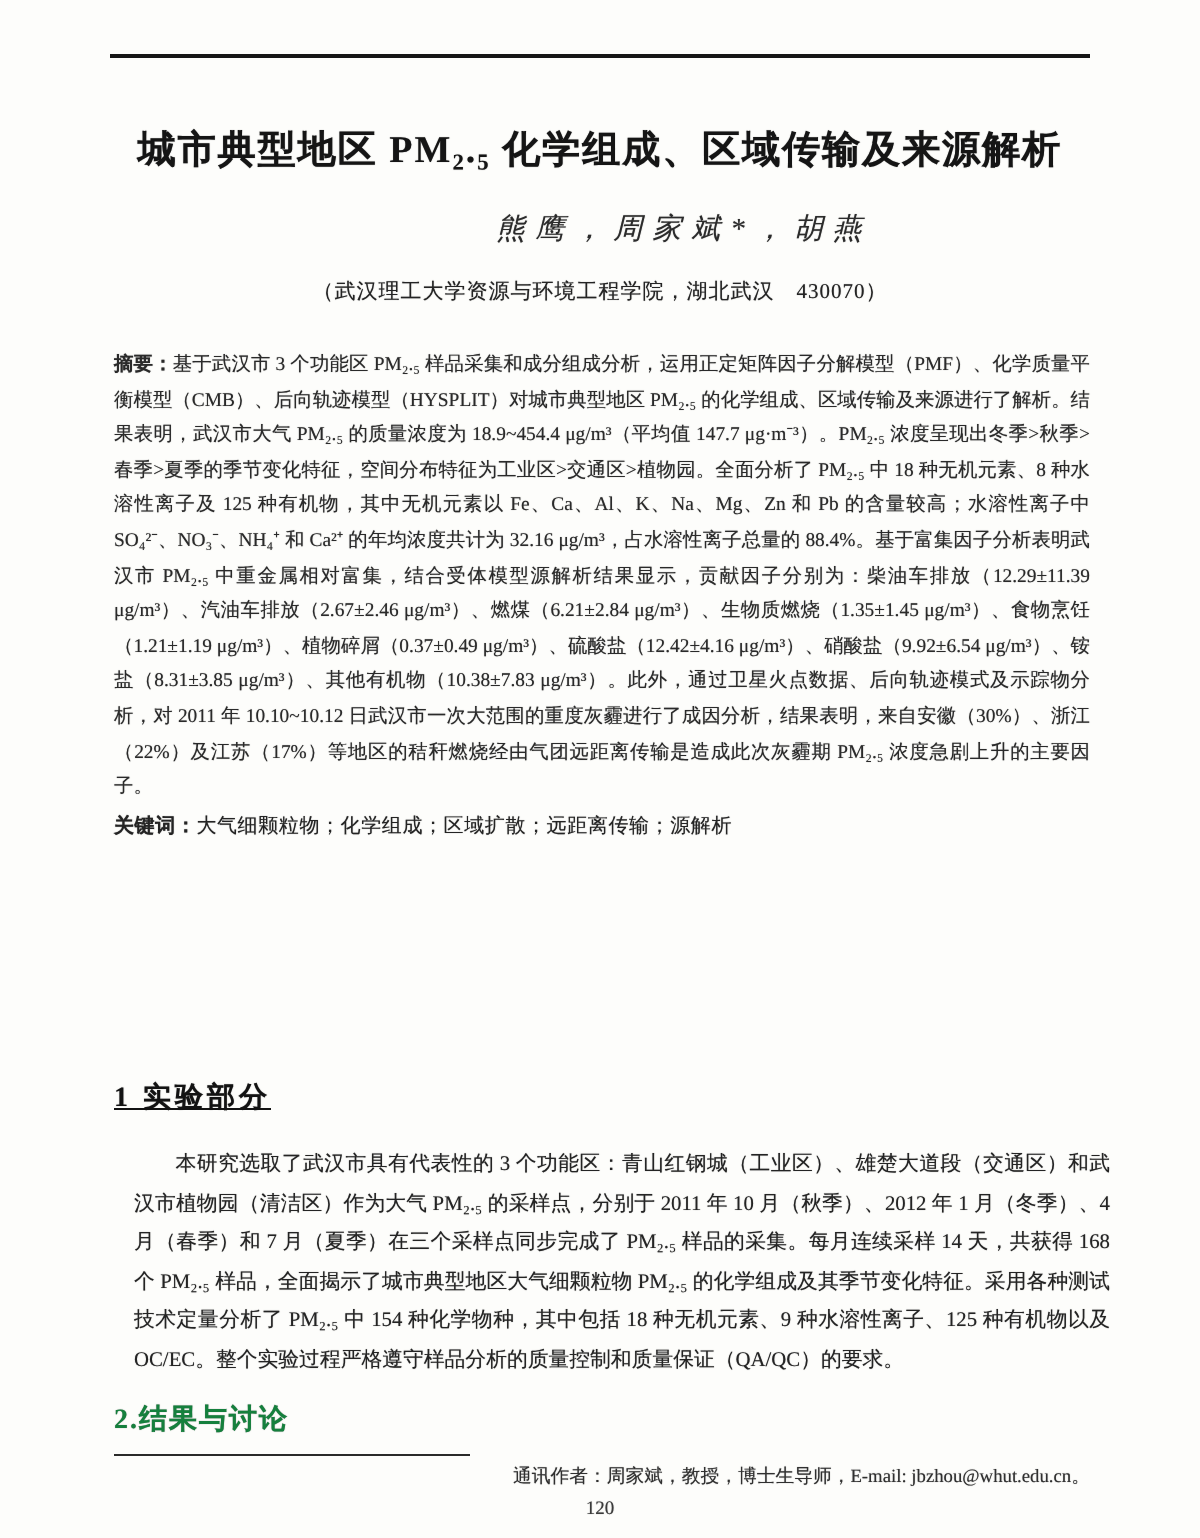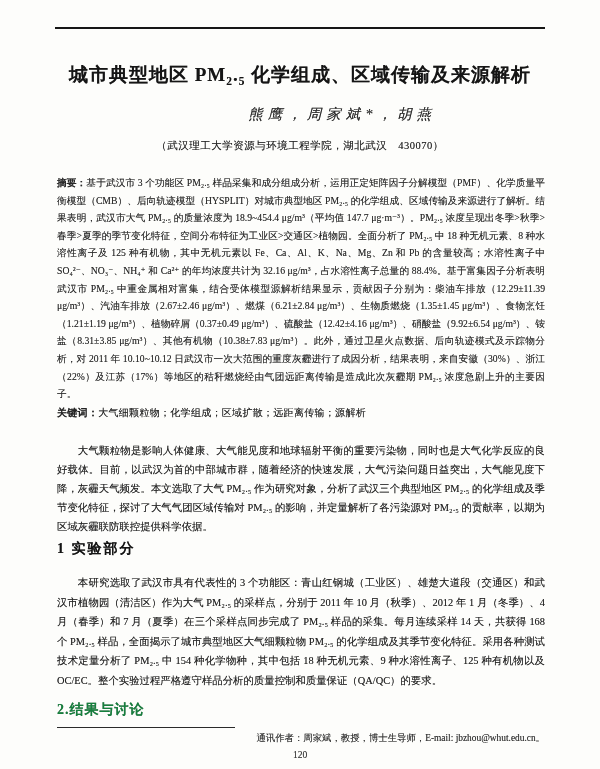--- a/index.html
+++ b/index.html
@@ -49,47 +49,50 @@
     top:139px;
     font-size:10.5px;
     letter-spacing:0.5px;
   }
   .abstract-block{
     top:174px;
     font-size:9.7px;
     line-height:17.6px;
     text-align:justify;
     color:#2a2a2a;
+    font-family:Liberation Serif, serif;
   }
   .abstract-block b, .keywords-block b{font-weight:bold;}
   .keywords-block{
     top:406px;
     font-size:10px;
     letter-spacing:0.3px;
   }
   .intro-block{
     top:441px;
     font-size:10.4px;
     line-height:19px;
     text-align:justify;
     text-indent:2em;
   }
   .section-heading-1{
     top:540px;
     font-size:14px;
     font-weight:bold;
     letter-spacing:2px;
     color:#131313;
+    text-decoration:underline;
   }
   .section-body-1{
     top:573px;
     font-size:10.4px;
     line-height:19.6px;
     text-align:justify;
     text-indent:2em;
+    margin-left:10px;
   }
   .section-heading-2{
     top:701px;
     font-size:14px;
     font-weight:bold;
     letter-spacing:1px;
     color:#15803d;
   }
   .footnote-rule{
     top:727px;left:57px;width:178px;height:1.3px;
@@ -122,21 +125,20 @@
   <div class="abs centered affiliation-line">（武汉理工大学资源与环境工程学院，湖北武汉　430070）</div>
 
   <div class="abs col abstract-block">
     <b>摘要：</b><span>基于武汉市 3 个功能区 PM₂.₅ 样品采集和成分组成分析，运用正定矩阵因子分解模型（PMF）、化学质量平衡模型（CMB）、后向轨迹模型（HYSPLIT）对城市典型地区 PM₂.₅ 的化学组成、区域传输及来源进行了解析。结果表明，武汉市大气 PM₂.₅ 的质量浓度为 18.9~454.4 μg/m³（平均值 147.7 μg·m⁻³）。PM₂.₅ 浓度呈现出冬季&gt;秋季&gt;春季&gt;夏季的季节变化特征，空间分布特征为工业区&gt;交通区&gt;植物园。全面分析了 PM₂.₅ 中 18 种无机元素、8 种水溶性离子及 125 种有机物，其中无机元素以 Fe、Ca、Al、K、Na、Mg、Zn 和 Pb 的含量较高；水溶性离子中 SO₄²⁻、NO₃⁻、NH₄⁺ 和 Ca²⁺ 的年均浓度共计为 32.16 μg/m³，占水溶性离子总量的 88.4%。基于富集因子分析表明武汉市 PM₂.₅ 中重金属相对富集，结合受体模型源解析结果显示，贡献因子分别为：柴油车排放（12.29±11.39 μg/m³）、汽油车排放（2.67±2.46 μg/m³）、燃煤（6.21±2.84 μg/m³）、生物质燃烧（1.35±1.45 μg/m³）、食物烹饪（1.21±1.19 μg/m³）、植物碎屑（0.37±0.49 μg/m³）、硫酸盐（12.42±4.16 μg/m³）、硝酸盐（9.92±6.54 μg/m³）、铵盐（8.31±3.85 μg/m³）、其他有机物（10.38±7.83 μg/m³）。此外，通过卫星火点数据、后向轨迹模式及示踪物分析，对 2011 年 10.10~10.12 日武汉市一次大范围的重度灰霾进行了成因分析，结果表明，来自安徽（30%）、浙江（22%）及江苏（17%）等地区的秸秆燃烧经由气团远距离传输是造成此次灰霾期 PM₂.₅ 浓度急剧上升的主要因子。</span>
   </div>
 
   <div class="abs col keywords-block">
     <b>关键词：</b><span>大气细颗粒物；化学组成；区域扩散；远距离传输；源解析</span>
   </div>
 
-  <div class="abs col intro-block">大气颗粒物是影响人体健康、大气能见度和地球辐射平衡的重要污染物，同时也是大气化学反应的良好载体。目前，以武汉为首的中部城市群，随着经济的快速发展，大气污染问题日益突出，大气能见度下降，灰霾天气频发。本文选取了大气 PM₂.₅ 作为研究对象，分析了武汉三个典型地区 PM₂.₅ 的化学组成及季节变化特征，探讨了大气气团区域传输对 PM₂.₅ 的影响，并定量解析了各污染源对 PM₂.₅ 的贡献率，以期为区域灰霾联防联控提供科学依据。</div>
 
   <div class="abs col section-heading-1">1  实验部分</div>
 
   <div class="abs col section-body-1">本研究选取了武汉市具有代表性的 3 个功能区：青山红钢城（工业区）、雄楚大道段（交通区）和武汉市植物园（清洁区）作为大气 PM₂.₅ 的采样点，分别于 2011 年 10 月（秋季）、2012 年 1 月（冬季）、4 月（春季）和 7 月（夏季）在三个采样点同步完成了 PM₂.₅ 样品的采集。每月连续采样 14 天，共获得 168 个 PM₂.₅ 样品，全面揭示了城市典型地区大气细颗粒物 PM₂.₅ 的化学组成及其季节变化特征。采用各种测试技术定量分析了 PM₂.₅ 中 154 种化学物种，其中包括 18 种无机元素、9 种水溶性离子、125 种有机物以及 OC/EC。整个实验过程严格遵守样品分析的质量控制和质量保证（QA/QC）的要求。</div>
 
   <div class="abs col section-heading-2">2.结果与讨论</div>
 
   <div class="abs footnote-rule"></div>
 
   <div class="abs col footnote-text">通讯作者：周家斌，教授，博士生导师，E-mail: jbzhou@whut.edu.cn。</div>

